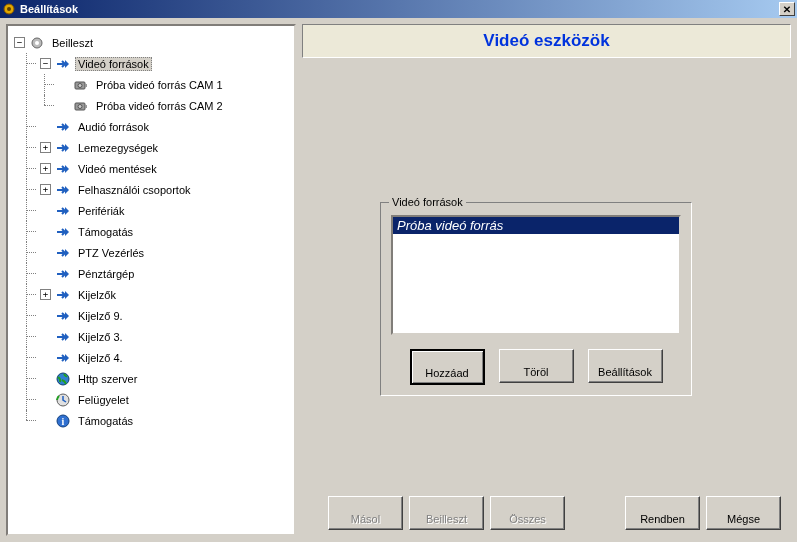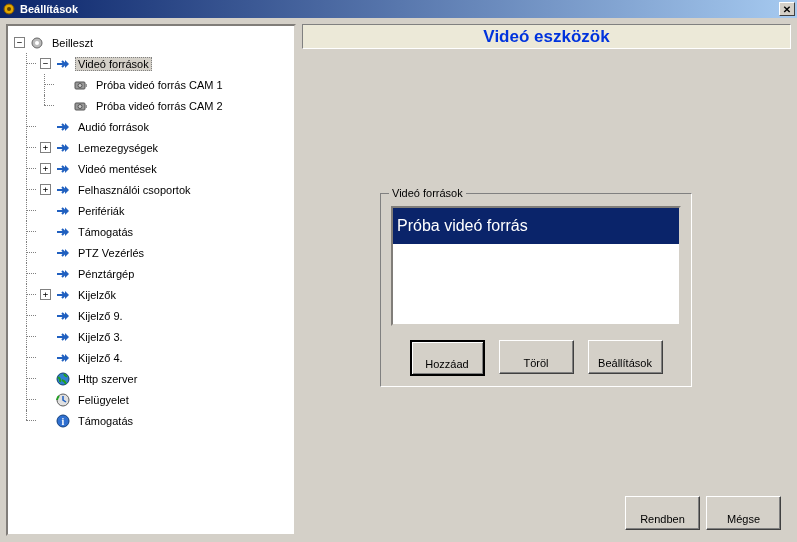--- a/index.html
+++ b/index.html
@@ -97,21 +97,21 @@
     flex: 1;
     display: flex;
     flex-direction: column;
     gap: 6px;
   }
   .header-box {
     border: 1px solid #808080;
     border-right-color: #fff;
     border-bottom-color: #fff;
     background: #ece9d8;
-    height: 25px;
+    height: 34px;
     display: flex;
     align-items: center;
     justify-content: center;
   }
   .header-title {
     color: #0033dd;
     font-size: 17px;
     font-weight: bold;
   }
   .content-area {
@@ -138,23 +138,24 @@
     font-size: 11px;
   }
   .listbox {
     background: white;
     border: 2px inset #d4d0c8;
     width: 100%;
     height: 120px;
     overflow: auto;
   }
   .list-item {
-    padding: 9px 4px;
-    font-size: 16px;
+    padding: 1px 4px;
+    font-size: 13px;
     cursor: pointer;
+    font-style: italic;
   }
   .list-item.selected {
     background: #0a246a;
     color: white;
   }
   .fieldset-buttons {
     display: flex;
     justify-content: center;
     gap: 14px;
     margin-top: 14px;
@@ -482,20 +483,25 @@
           </div>
         <div class="fieldset-buttons">
           <button class="btn default">Hozzáad</button>
           <button class="btn">Töröl</button>
           <button class="btn">Beállítások</button>
         </div>
       </div>
 
     </div>
     <div class="bottom-bar">
+      <div class="left-group">
+        <button class="btn" disabled="">Másol</button>
+        <button class="btn" disabled="">Beilleszt</button>
+        <button class="btn" disabled="">Összes</button>
+      </div>
       <div class="spacer"></div>
       <div class="right-group">
         <button class="btn">Rendben</button>
         <button class="btn">Mégse</button>
       </div>
     </div>
   </div>
 </div>
 
 </body></html>

